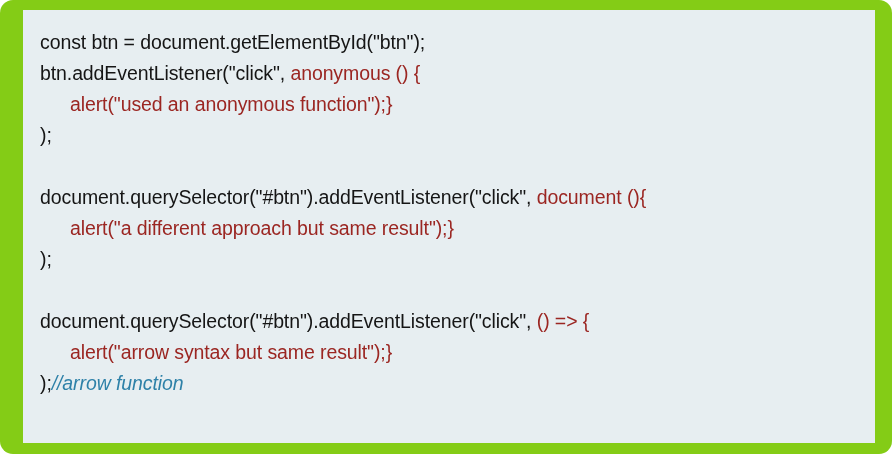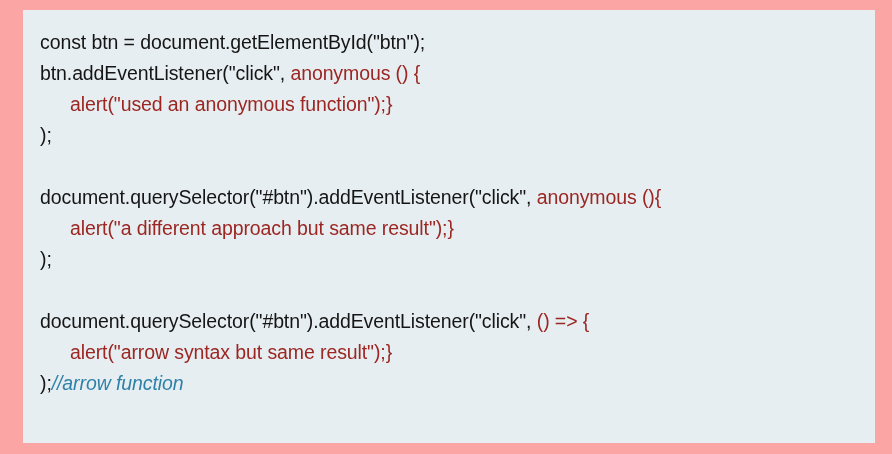--- a/index.html
+++ b/index.html
@@ -48,30 +48,30 @@
 
   .tok-plain   { color: #151515; }
   .tok-red     { color: #9b2622; }
   .tok-comment { color: #2e81a8; font-style: italic; margin-top: 8px; }
 
   .indent { display: inline-block; width: 30px; }
 </style>
 </head>
 <body>
 
-<div id="slide" style="background: #fca5a5;">
+<div id="slide" style="background: #84cc16; border-radius: 13px;">
 
   <div id="code-panel" style="background: rgb(231, 238, 241);">
     <div id="code-lines">
         <div class="code-line"><span class="tok-plain">const btn = document.getElementById("btn");</span></div>
         <div class="code-line"><span class="tok-plain">btn.addEventListener("click", </span><span class="tok-red">anonymous () {</span></div>
         <div class="code-line"><span class="indent"></span><span class="tok-red">alert("used an anonymous function");}</span></div>
         <div class="code-line"><span class="tok-plain">);</span></div>
         <div class="code-line blank"></div>
-        <div class="code-line"><span class="tok-plain">document.querySelector("#btn").addEventListener("click", </span><span class="tok-red">anonymous (){</span></div>
+        <div class="code-line"><span class="tok-plain">document.querySelector("#btn").addEventListener("click", </span><span class="tok-red">document (){</span></div>
         <div class="code-line"><span class="indent"></span><span class="tok-red">alert("a different approach but same result");}</span></div>
         <div class="code-line"><span class="tok-plain">);</span></div>
         <div class="code-line blank"></div>
         <div class="code-line"><span class="tok-plain">document.querySelector("#btn").addEventListener("click", </span><span class="tok-red">() =&gt; {</span></div>
         <div class="code-line"><span class="indent"></span><span class="tok-red">alert("arrow syntax but same result");}</span></div>
         <div class="code-line"><span class="tok-plain">);</span><span class="tok-comment">//arrow function</span></div>
       </div>
   </div>
 
 </div>

